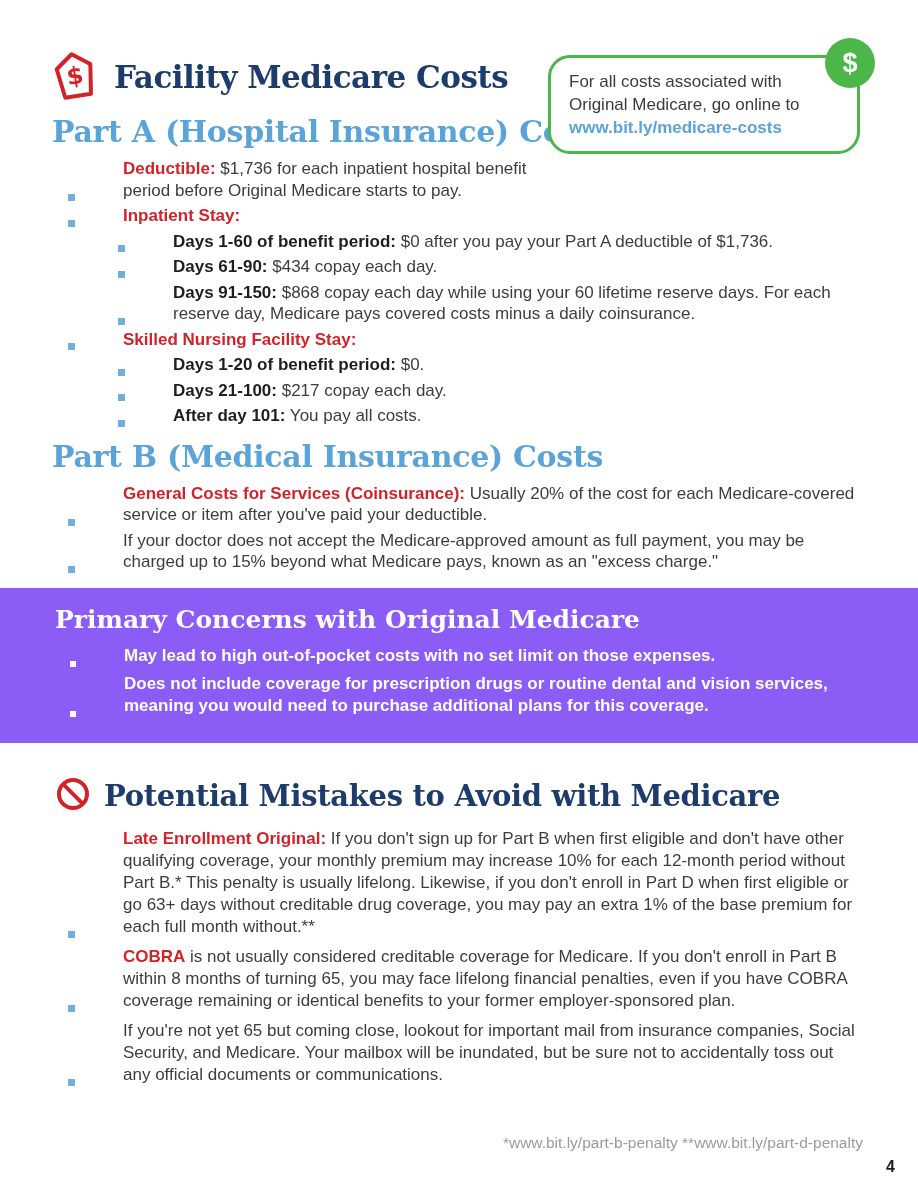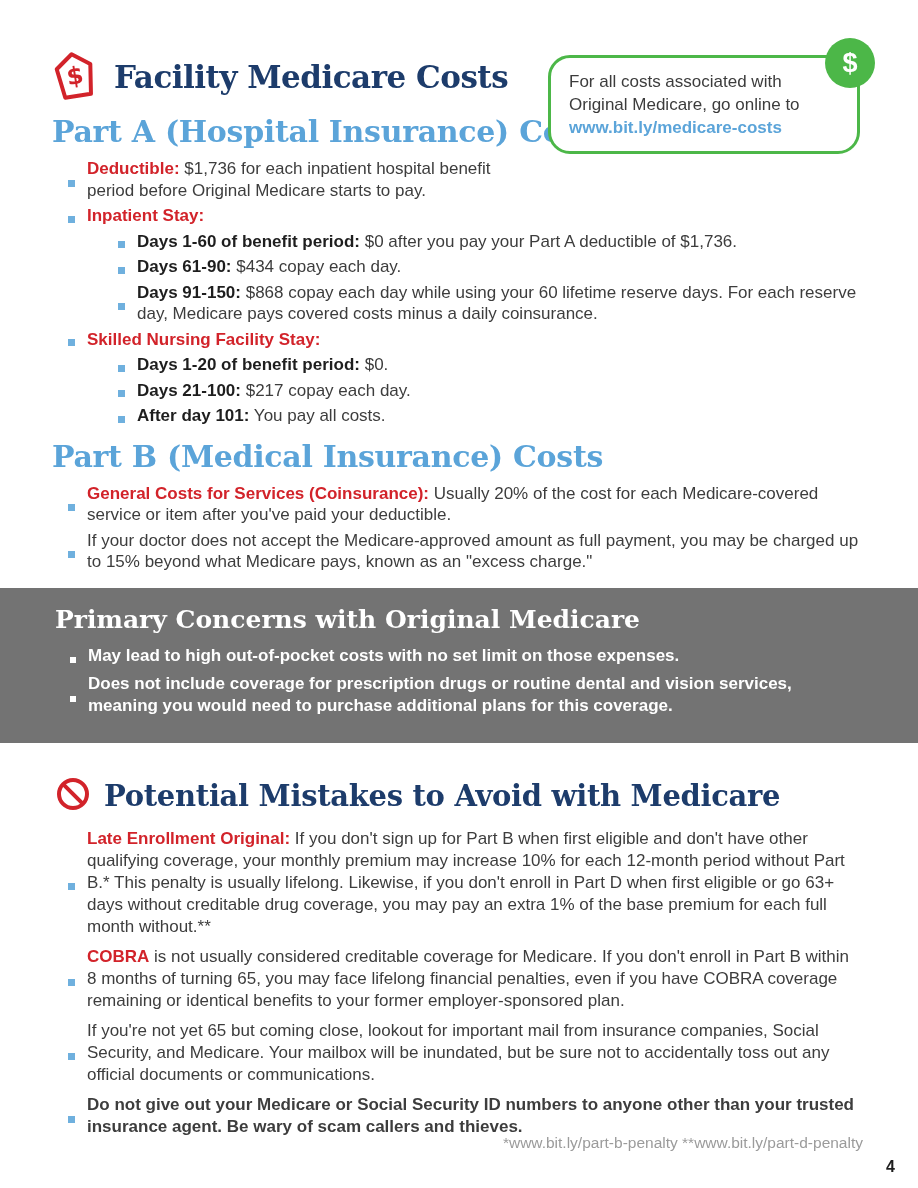--- a/index.html
+++ b/index.html
@@ -40,34 +40,34 @@
   
   .content { padding: 0 58px 0 52px; }
   .part-heading {
     font-family: "DejaVu Serif", "Liberation Serif", serif;
     font-weight: bold; font-size: 30px; color: #5ba4d9;
     letter-spacing: -0.3px;
     margin: 6px 0 9px 0;
   }
   
   .list { margin-left: 16px; }
-  .li { display: flex; align-items: center; margin-bottom: 4px; }
+  .li { display: flex; align-items: flex-end; margin-bottom: 4px; gap: 36px; }
   .li.l2 { margin-left: 50px; }
   .li.gap-top { margin-top: 3px; }
   .sq { flex: 0 0 auto; width: 7px; height: 7px; background: #6fb0de; margin: 7px 12px 0 0; }
   .li p { font-size: 17px; line-height: 21.5px; color: #3d3d3d; }
   .li p.narrow { max-width: 452px; }
   .lbl-red { color: #d2232a; font-weight: bold; }
   .lbl-dark { color: #1e1e1e; font-weight: bold; }
   .all-bold { font-weight: bold; color: #1e1e1e; }
   
   .banner {
     margin-top: 15px;
     width: 918px;
-    background: #737373;
+    background: #8b5cf6;
     padding: 17px 58px 20px 55px;
   }
   .banner-title {
     font-family: "DejaVu Serif", "Liberation Serif", serif;
     font-weight: bold; font-size: 25px; color: #ffffff;
     margin-bottom: 11px;
   }
   .banner .list { margin-left: 15px; }
   .banner .sq { background: #ffffff; width: 6px; height: 6px; margin-top: 8px; }
   .banner .li p { color: #ffffff; font-weight: bold; font-size: 17px; line-height: 22px; }
@@ -213,23 +213,19 @@
       </div>
       <div class="li">
         <span class="sq"></span>
         <p><span class="lbl-red">COBRA</span>
         <span>is not usually considered creditable coverage for Medicare. If you don't enroll in Part B within 8 months of turning 65, you may face lifelong financial penalties, even if you have COBRA coverage remaining or identical benefits to your former employer-sponsored plan.</span></p>
       </div>
       <div class="li">
         <span class="sq"></span>
         <p><span>If you're not yet 65 but coming close, lookout for important mail from insurance companies, Social Security, and Medicare. Your mailbox will be inundated, but be sure not to accidentally toss out any official documents or communications.</span></p>
       </div>
-      <div class="li">
-        <span class="sq"></span>
-        <p class="all-bold"><span>Do not give out your Medicare or Social Security ID numbers to anyone other than your trusted insurance agent. Be wary of scam callers and thieves.</span></p>
-      </div>
     </div>
   </div>
 
   <div class="footnote">*www.bit.ly/part-b-penalty **www.bit.ly/part-d-penalty</div>
   <div class="page-num">4</div>
 
 </div>
 
 </body></html>

